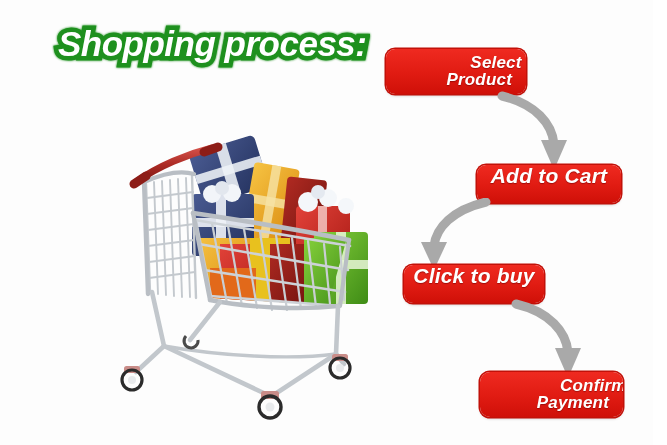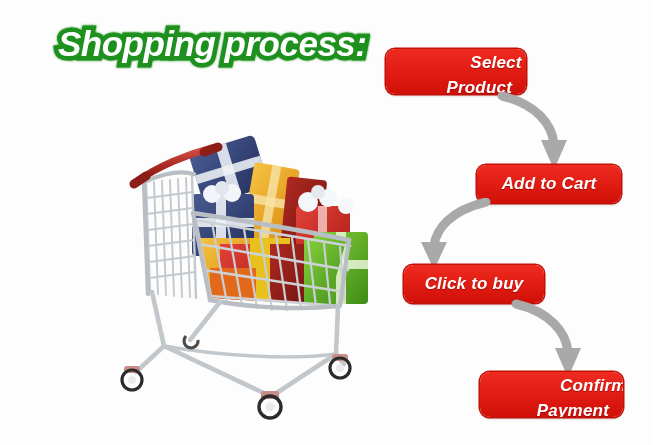--- a/index.html
+++ b/index.html
@@ -42,28 +42,28 @@
     font-weight:bold;
     font-style:italic;
     letter-spacing:0.2px;
     text-shadow:0 1px 1px rgba(110,0,0,0.55);
     overflow:hidden;
   }
   .flowbox .ln { display:block; white-space:nowrap; line-height:1.02; }
 
   
   .single {
-    display:flex; align-items:center; justify-content:center;
-    font-size:17px;
+    display:flex; align-items:flex-start; justify-content:center;
+    font-size:21px;
   }
 
   
   .stagger { padding:5px 0 4px 0; font-size:17px; }
   .stagger .l1 { padding-left:32px; text-align:center;margin-left:48px; }
-  .stagger .l2 { padding-right:14px; text-align:right;margin-top:8px; }
+  .stagger .l2 { padding-right:14px; text-align:right; }
 
   #box-select   { left:386px; top:49px;  width:140px; height:45px; }
   #box-cart     { left:477px; top:165px; width:144px; height:38px; }
   #box-click    { left:404px; top:265px; width:140px; height:38px; }
   #box-confirm  { left:480px; top:372px; width:143px; height:45px;border-radius:10px; }
 
   
   .arrow { position:absolute; pointer-events:none; }
   #arrow1 { left:496px; top:90px;  width:80px;  height:84px; }
   #arrow2 { left:408px; top:198px; width:84px;  height:76px; }

